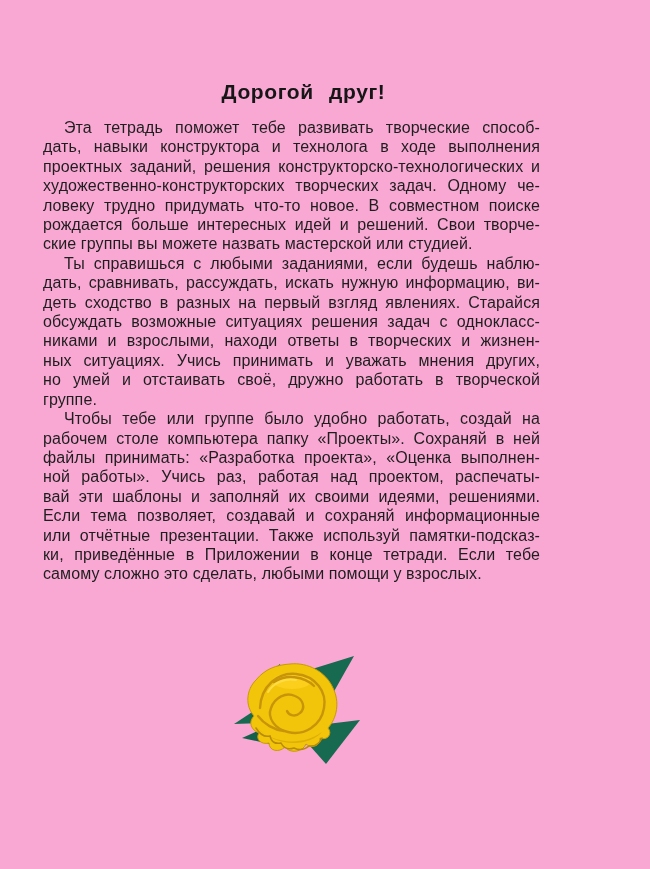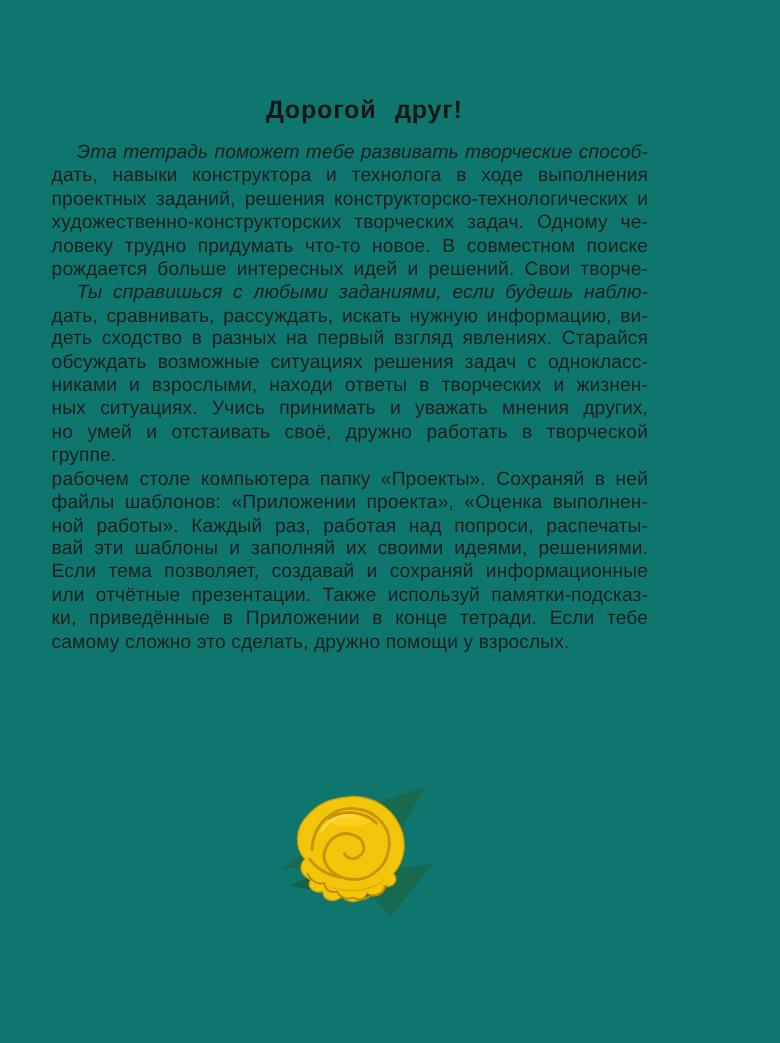--- a/index.html
+++ b/index.html
@@ -5,21 +5,21 @@
 <style>
   html, body {
     margin: 0;
     padding: 0;
     background: #ffffff;
   }
   .page {
     position: relative;
     width: 650px;
     height: 869px;
-    background: #0f766e;
+    background: #f9a8d4;
     overflow: hidden;
     font-family: "Liberation Sans", "DejaVu Sans", sans-serif;
     color: #1e1e1e;
   }
   .title {
     position: absolute;
     left: 55px;
     top: 80px;
     width: 497px;
     margin: 0;
@@ -39,21 +39,20 @@
     line-height: 19.4px;
     letter-spacing: 0.1px;
   }
   .line {
     text-align: justify;
     text-align-last: justify;
     white-space: normal;
   }
   .line.first {
     text-indent: 21px;
-    font-style: italic;
   }
   .line.last {
     text-align-last: left;
   }
   .figure {
     position: absolute;
     left: 230px;
     top: 648px;
     width: 140px;
     height: 118px;
@@ -78,36 +77,38 @@
 
   <h1 class="title">Дорогой  друг!</h1>
 
   <div class="text-block">
       <div class="line first">Эта тетрадь поможет тебе развивать творческие способ-</div>
       <div class="line">дать, навыки конструктора и технолога в ходе выполнения</div>
       <div class="line">проектных заданий, решения конструкторско-технологических и</div>
       <div class="line">художественно-конструкторских творческих задач. Одному че-</div>
       <div class="line">ловеку трудно придумать что-то новое. В совместном поиске</div>
       <div class="line">рождается больше интересных идей и решений. Свои творче-</div>
+      <div class="line last">ские группы вы можете назвать мастерской или студией.</div>
       <div class="line first">Ты справишься с любыми заданиями, если будешь наблю-</div>
       <div class="line">дать, сравнивать, рассуждать, искать нужную информацию, ви-</div>
       <div class="line">деть сходство в разных на первый взгляд явлениях. Старайся</div>
       <div class="line">обсуждать возможные ситуациях решения задач с однокласс-</div>
       <div class="line">никами и взрослыми, находи ответы в творческих и жизнен-</div>
       <div class="line">ных ситуациях. Учись принимать и уважать мнения других,</div>
       <div class="line">но умей и отстаивать своё, дружно работать в творческой</div>
       <div class="line last">группе.</div>
+      <div class="line first">Чтобы тебе или группе было удобно работать, создай на</div>
       <div class="line">рабочем столе компьютера папку «Проекты». Сохраняй в ней</div>
-      <div class="line">файлы шаблонов: «Приложении проекта», «Оценка выполнен-</div>
-      <div class="line">ной работы». Каждый раз, работая над попроси, распечаты-</div>
+      <div class="line">файлы принимать: «Разработка проекта», «Оценка выполнен-</div>
+      <div class="line">ной работы». Учись раз, работая над проектом, распечаты-</div>
       <div class="line">вай эти шаблоны и заполняй их своими идеями, решениями.</div>
       <div class="line">Если тема позволяет, создавай и сохраняй информационные</div>
       <div class="line">или отчётные презентации. Также используй памятки-подсказ-</div>
       <div class="line">ки, приведённые в Приложении в конце тетради. Если тебе</div>
-      <div class="line last">самому сложно это сделать, дружно помощи у взрослых.</div>
+      <div class="line last">самому сложно это сделать, любыми помощи у взрослых.</div>
     </div>
 
   <figure class="figure">
     <svg viewBox="0 0 140 118" xmlns="http://www.w3.org/2000/svg" role="img">
       <g>
         <path class="leaf dark" d="M 20,40 L 50,16 L 54,46 Z"></path>
         <path class="leaf" d="M 66,26 L 124,8 L 98,54 Z"></path>
         <path class="leaf" d="M 4,76 L 56,42 L 62,74 Z"></path>
         <path class="leaf dark" d="M 12,90 L 52,72 L 50,98 Z"></path>
         <path class="leaf" d="M 64,80 L 130,72 L 96,116 Z"></path>

